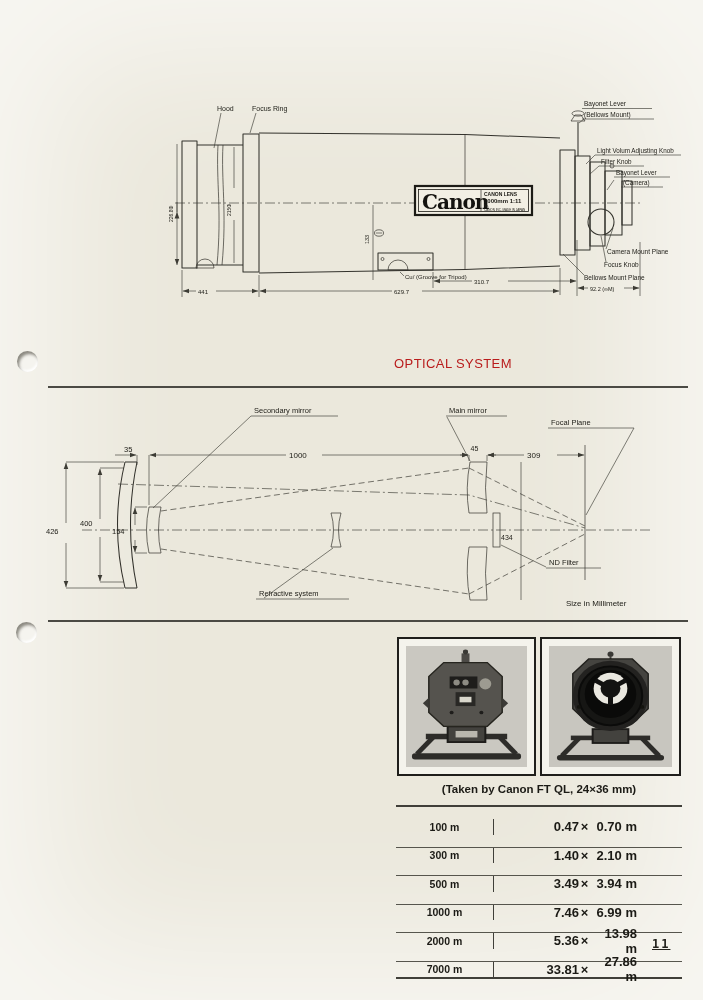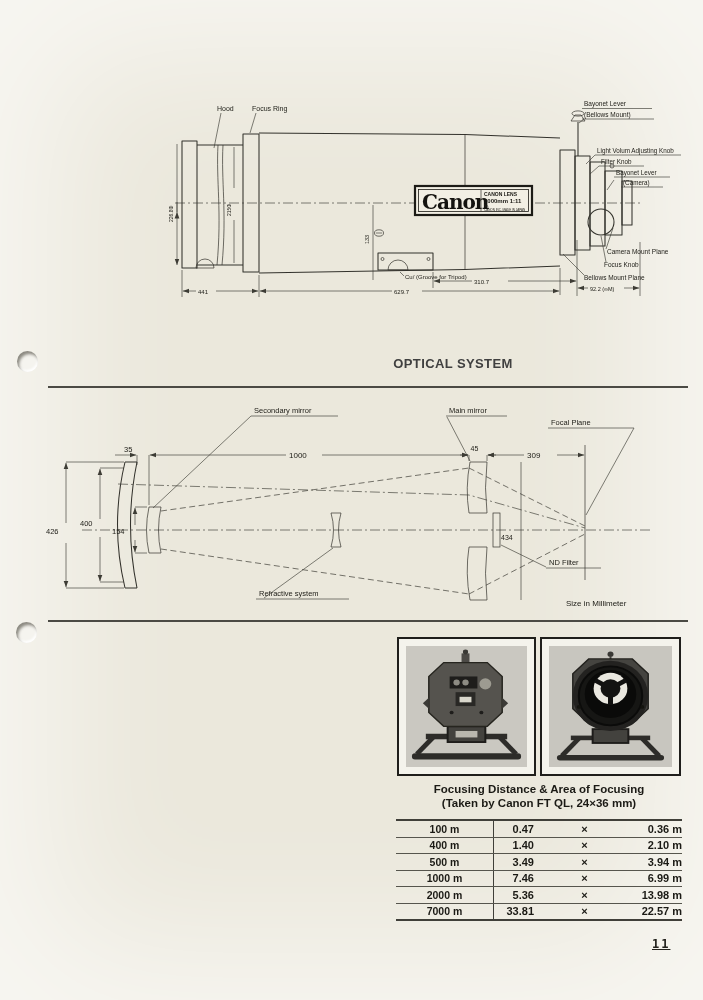--- a/index.html
+++ b/index.html
@@ -15,21 +15,21 @@
     box-shadow: inset 0 0 140px 55px rgba(255,255,255,.62);
   }
   .punch {
     position:absolute; width:21px; height:21px; border-radius:50%;
     background:#f5f4ef;
     box-shadow: inset 2px 3px 3px rgba(95,93,82,.7), inset -1px -2px 2px rgba(255,255,255,.9);
   }
   .hrule { position:absolute; left:48px; width:640px; height:2px; background:#4b4a44; }
   .heading {
     position:absolute; left:348px; top:356px; width:210px; text-align:center;
-    font-size:13px; font-weight:bold; letter-spacing:.4px; color:#404040;
+    font-size:13px; font-weight:normal; letter-spacing:.4px; color:#b91c1c;
   }
   svg { display:block; }
   .abs { position:absolute; }
   .ol  { fill:none; stroke:#33322c; stroke-width:1.05; stroke-linejoin:round; }
   .olt { fill:none; stroke:#33322c; stroke-width:.7; }
   .dl  { fill:none; stroke:#3d3c35; stroke-width:.65; }
   .cl  { fill:none; stroke:#3d3c35; stroke-width:.65; stroke-dasharray:10 3 2 3; }
   .dsh { fill:none; stroke:#3d3c35; stroke-width:.7; stroke-dasharray:6 3.5; }
   .hx  { stroke:#33322c; stroke-width:.8; }
   .lb  { font-family:"Liberation Sans",sans-serif; fill:#23221c; }
@@ -37,26 +37,26 @@
 
   
   .photo { position:absolute; top:637px; height:139px; box-sizing:border-box;
            border:2.5px solid #1f1e1b; background:#f4f3ec; padding:7px; }
   .photo .pimg { width:100%; height:100%; background:#c9c7c0; }
 
   
   .ftable { position:absolute; left:396px; top:782px; width:286px; color:#1b1a15; }
   .ft-title, .ft-sub { text-align:center; font-weight:bold; font-size:11.5px; line-height:14px; }
   .ft-grid { margin-top:9px; border-top:2px solid #403f39; border-bottom:2px solid #403f39; }
-  .ft-row { display:flex; height:15.5px; border-top:1px solid #56554d; }
+  .ft-row { display:flex; height:15.5px; border-top:1px solid #56554d;margin-top:12px; }
   .ft-row:first-child { border-top:none; }
   .ft-dist { width:97px; border-right:1.5px solid #403f39; display:flex; align-items:center;
              justify-content:center; font-weight:bold; font-size:10.5px; }
-  .ft-area { flex:1; display:flex; align-items:center; justify-content:space-between;
-             font-weight:bold; font-size:11px; }
+  .ft-area { flex:1; display:flex; align-items:center; justify-content:center;
+             font-weight:bold; font-size:13px; }
   .aw { width:40px; text-align:right; }
   .ax { width:11px; text-align:center; }
   .ah { width:47px; text-align:right; }
 
   .pageno { position:absolute; left:652px; top:937px; font-size:12px; font-weight:bold;
             letter-spacing:2px; color:#22211c; font-family:"DejaVu Sans Mono",monospace;text-decoration:underline; }
 </style>
 </head>
 <body>
 
@@ -324,33 +324,32 @@
         <line x1="62" y1="46" x2="77.5" y2="37"></line>
       </g>
       <circle cx="62" cy="46" r="10" fill="#131312"></circle>
       <circle cx="30" cy="66" r="2" fill="#14140f"></circle>
       <circle cx="94" cy="66" r="2" fill="#14140f"></circle>
     </svg>
   </div>
 </div>
 
 <div class="ftable">
-  <div class="ft-title">Focusing Distance &amp; Area of Focusing</div>
   <div class="ft-sub">(Taken by Canon FT QL, 24×36 mm)</div>
   <div class="ft-grid">
     <div class="ft-row">
       <div class="ft-dist">100 m</div>
       <div class="ft-area">
           <span class="aw">0.47</span>
           <span class="ax">×</span>
-          <span class="ah">0.36 m</span>
-        </div>
-    </div>
-    <div class="ft-row">
-      <div class="ft-dist">400 m</div>
+          <span class="ah">0.70 m</span>
+        </div>
+    </div>
+    <div class="ft-row">
+      <div class="ft-dist">300 m</div>
       <div class="ft-area">
           <span class="aw">1.40</span>
           <span class="ax">×</span>
           <span class="ah">2.10 m</span>
         </div>
     </div>
     <div class="ft-row">
       <div class="ft-dist">500 m</div>
       <div class="ft-area">
           <span class="aw">3.49</span>
@@ -372,19 +371,19 @@
           <span class="aw">5.36</span>
           <span class="ax">×</span>
           <span class="ah">13.98 m</span>
         </div>
     </div>
     <div class="ft-row">
       <div class="ft-dist">7000 m</div>
       <div class="ft-area">
           <span class="aw">33.81</span>
           <span class="ax">×</span>
-          <span class="ah">22.57 m</span>
+          <span class="ah">27.86 m</span>
         </div>
     </div>
   </div>
 </div>
 
 <div class="pageno">11</div>
 
 </body></html>

